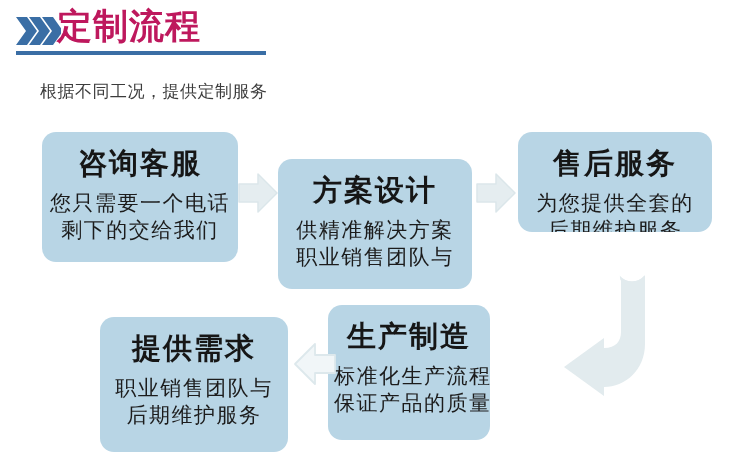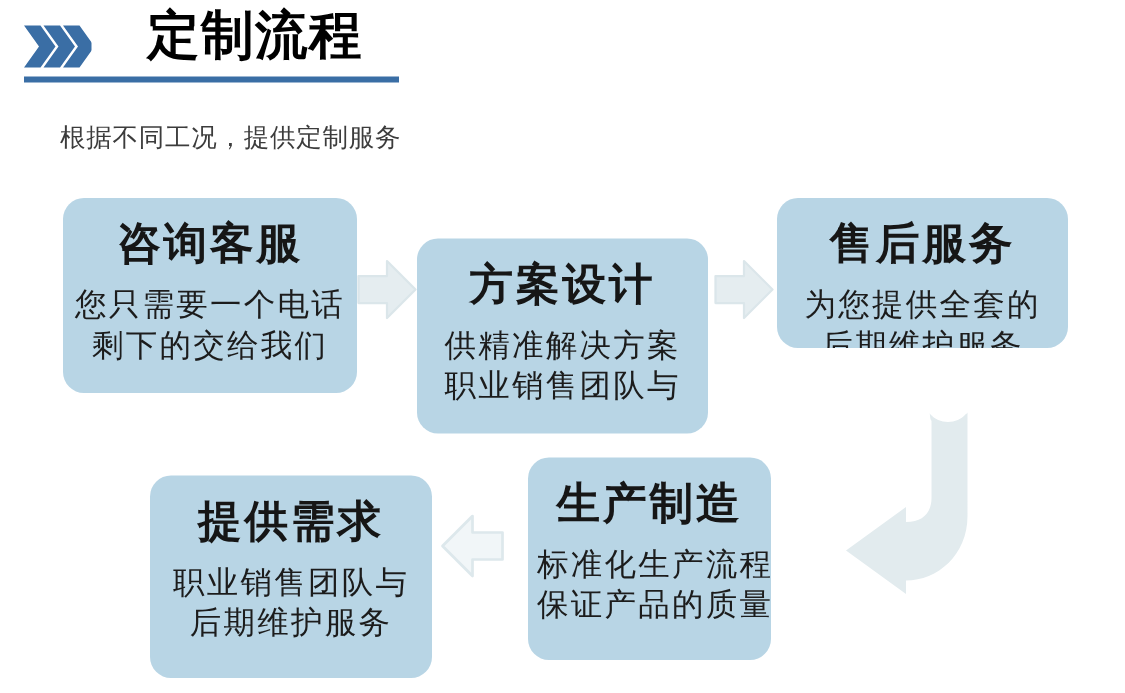--- a/index.html
+++ b/index.html
@@ -29,26 +29,25 @@
     top: 16px;
     width: 46px;
     height: 30px;
   }
   #page-title {
     position: absolute;
     left: 57px;
     top: 4px;
     font-size: 35px;
     font-weight: bold;
-    color: #000000;
+    color: #be185d;
     letter-spacing: 1px;
     line-height: 44px;
     white-space: nowrap;
-    font-family: Liberation Mono, monospace;
-    margin-left: 41px;
+    font-family: Liberation Sans, sans-serif;
   }
   #title-underline {
     position: absolute;
     left: 16px;
     top: 51px;
     width: 250px;
     height: 4px;
     background: #3a6ea5;
   }
 
@@ -94,21 +93,21 @@
   }
   .box-body div {
     white-space: nowrap;
   }
 
   
   #box-1 { left: 42px;  top: 132px; width: 196px; height: 130px; }
   #box-2 { left: 278px; top: 132px; width: 194px; height: 130px; margin-top: 27px; }
   #box-3 { left: 518px; top: 132px; width: 194px; height: 100px; }
   #box-4 { left: 100px; top: 317px; width: 188px; height: 135px; }
-  #box-5 { left: 352px; top: 305px; width: 162px; height: 135px; }
+  #box-5 { left: 328px; top: 305px; width: 162px; height: 135px; }
 
   
   .connector {
     position: absolute;
   }
   #arrow-1-2 { left: 236px; top: 168px; width: 44px; height: 50px; }
   #arrow-2-3 { left: 474px; top: 168px; width: 44px; height: 50px; }
   #arrow-curve { left: 560px; top: 272px; width: 105px; height: 125px; }
   #arrow-5-4  { left: 292px; top: 338px; width: 46px; height: 52px; }
 </style>

